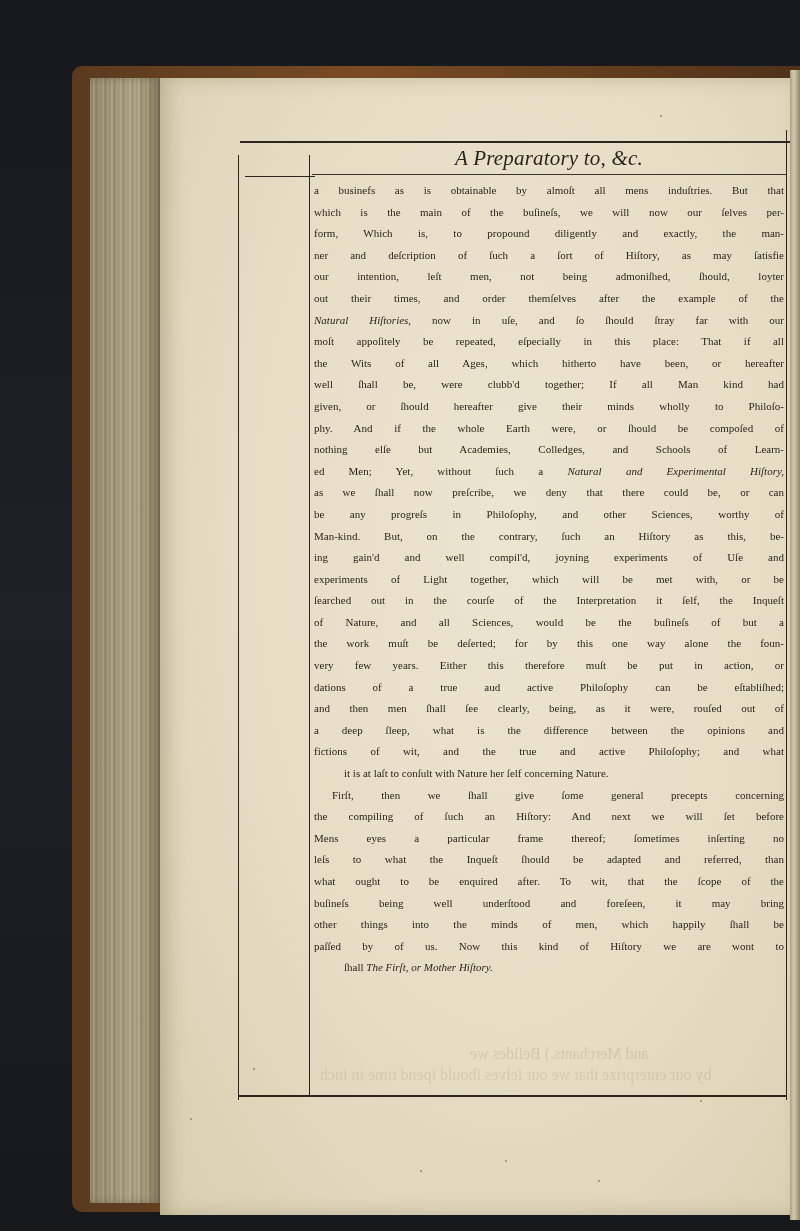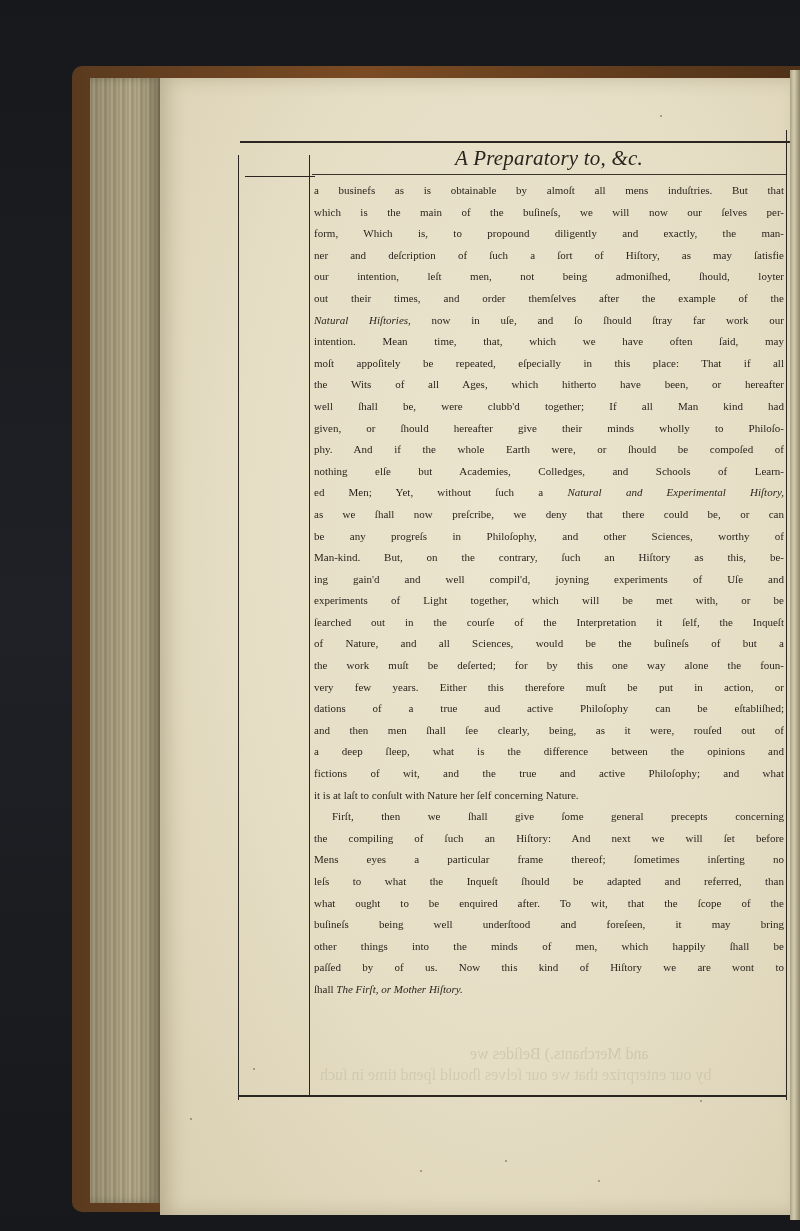--- a/index.html
+++ b/index.html
@@ -146,20 +146,21 @@
     .line {
       display: block;
       white-space: nowrap;
       text-align: justify;
       text-align-last: justify;
       height: 21.6px;
       overflow: hidden;
     }
     .line.last {
       text-align-last: left;
+      margin-left: 30px;
     }
     .line.indent {
       padding-left: 18px;
     }
     .it {
       font-style: italic;
     }
     
     .ghost {
       position: absolute;
@@ -208,22 +209,21 @@
 
   <div class="running-head">A Preparatory to, &amp;c.</div>
 
   <div class="text-block" id="text-block">
       <span class="line"><span>a businefs as is obtainable by almoſt all mens induſtries. But that</span></span>
       <span class="line"><span>which is the main of the buſineſs, we will now our ſelves per-</span></span>
       <span class="line"><span>form, Which is, to propound diligently and exactly, the man-</span></span>
       <span class="line"><span>ner and deſcription of ſuch a ſort of Hiſtory, as may ſatisfie</span></span>
       <span class="line"><span>our intention, leſt men, not being admoniſhed, ſhould, loyter</span></span>
       <span class="line"><span>out their times, and order themſelves after the example of the</span></span>
-      <span class="line"><span class="it">Natural Hiſtories</span><span>, now in uſe, and ſo ſhould ſtray far work our</span></span>
-      <span class="line"><span>intention.  Mean time, that, which we have often ſaid, may</span></span>
+      <span class="line"><span class="it">Natural Hiſtories</span><span>, now in uſe, and ſo ſhould ſtray far with our</span></span>
       <span class="line"><span>moſt appoſitely be repeated, eſpecially in this place: That if all</span></span>
       <span class="line"><span>the Wits of all Ages, which hitherto have been, or hereafter</span></span>
       <span class="line"><span>well ſhall be, were clubb'd together; If all Man kind had</span></span>
       <span class="line"><span>given, or ſhould hereafter give their minds wholly to Philoſo-</span></span>
       <span class="line"><span>phy.  And if the whole Earth were, or ſhould be compoſed of</span></span>
       <span class="line"><span>nothing elſe but Academies, Colledges, and Schools of Learn-</span></span>
       <span class="line"><span>ed Men; Yet, without ſuch a </span><span class="it">Natural and Experimental Hiſtory,</span></span>
       <span class="line"><span>as we ſhall now preſcribe, we deny that there could be, or can</span></span>
       <span class="line"><span>be any progreſs in Philoſophy, and other Sciences, worthy of</span></span>
       <span class="line"><span>Man-kind.  But, on the contrary, ſuch an Hiſtory as this, be-</span></span>

